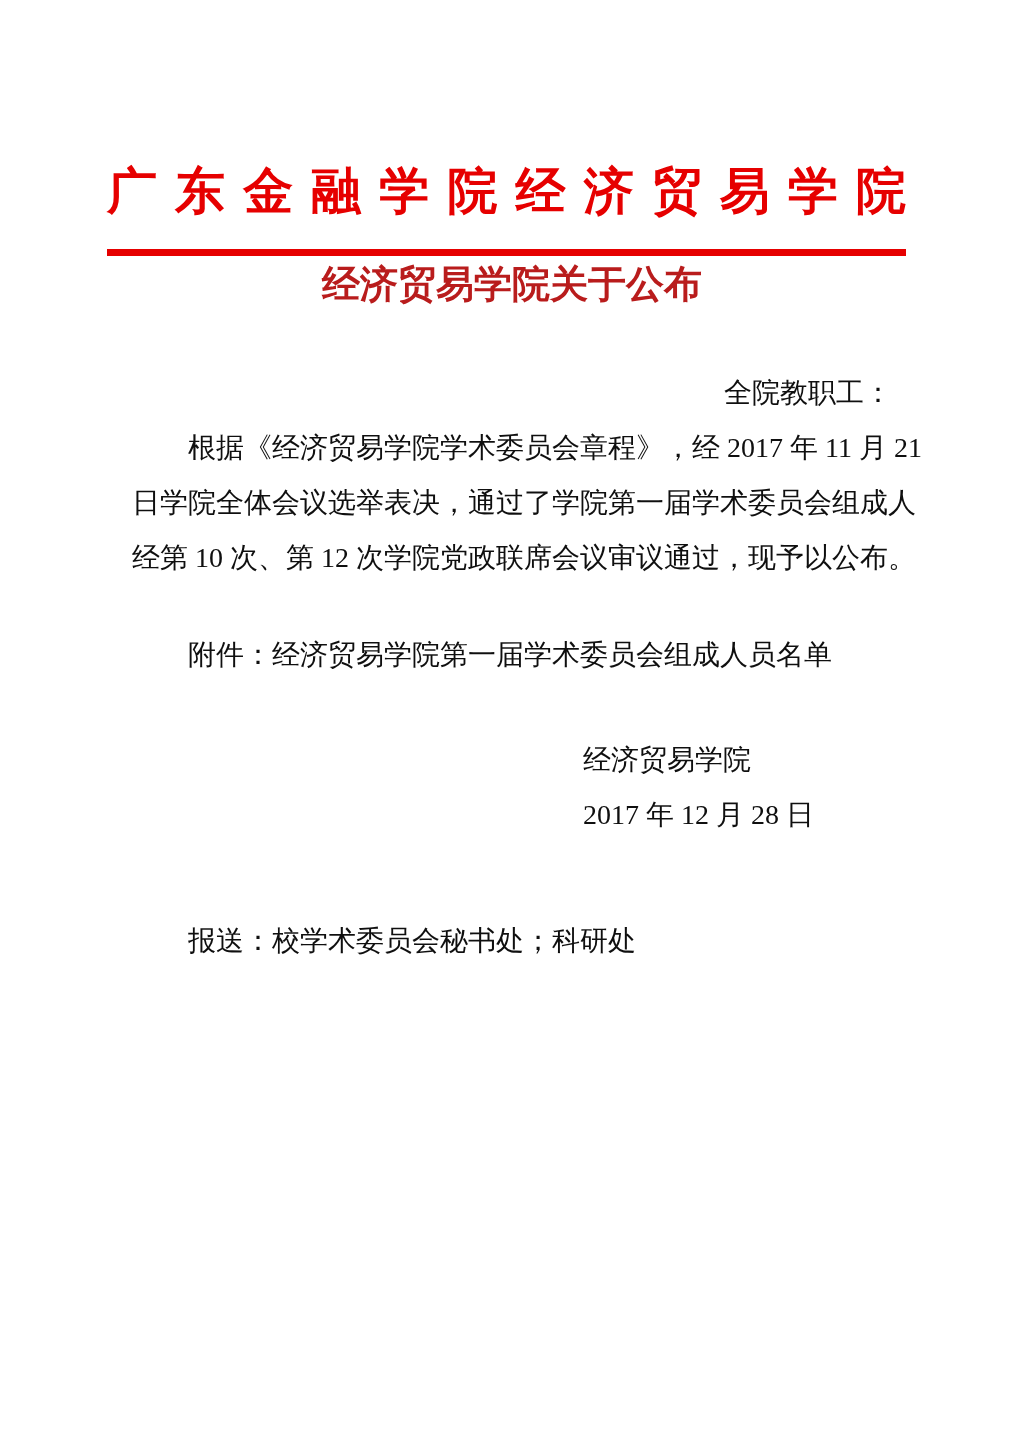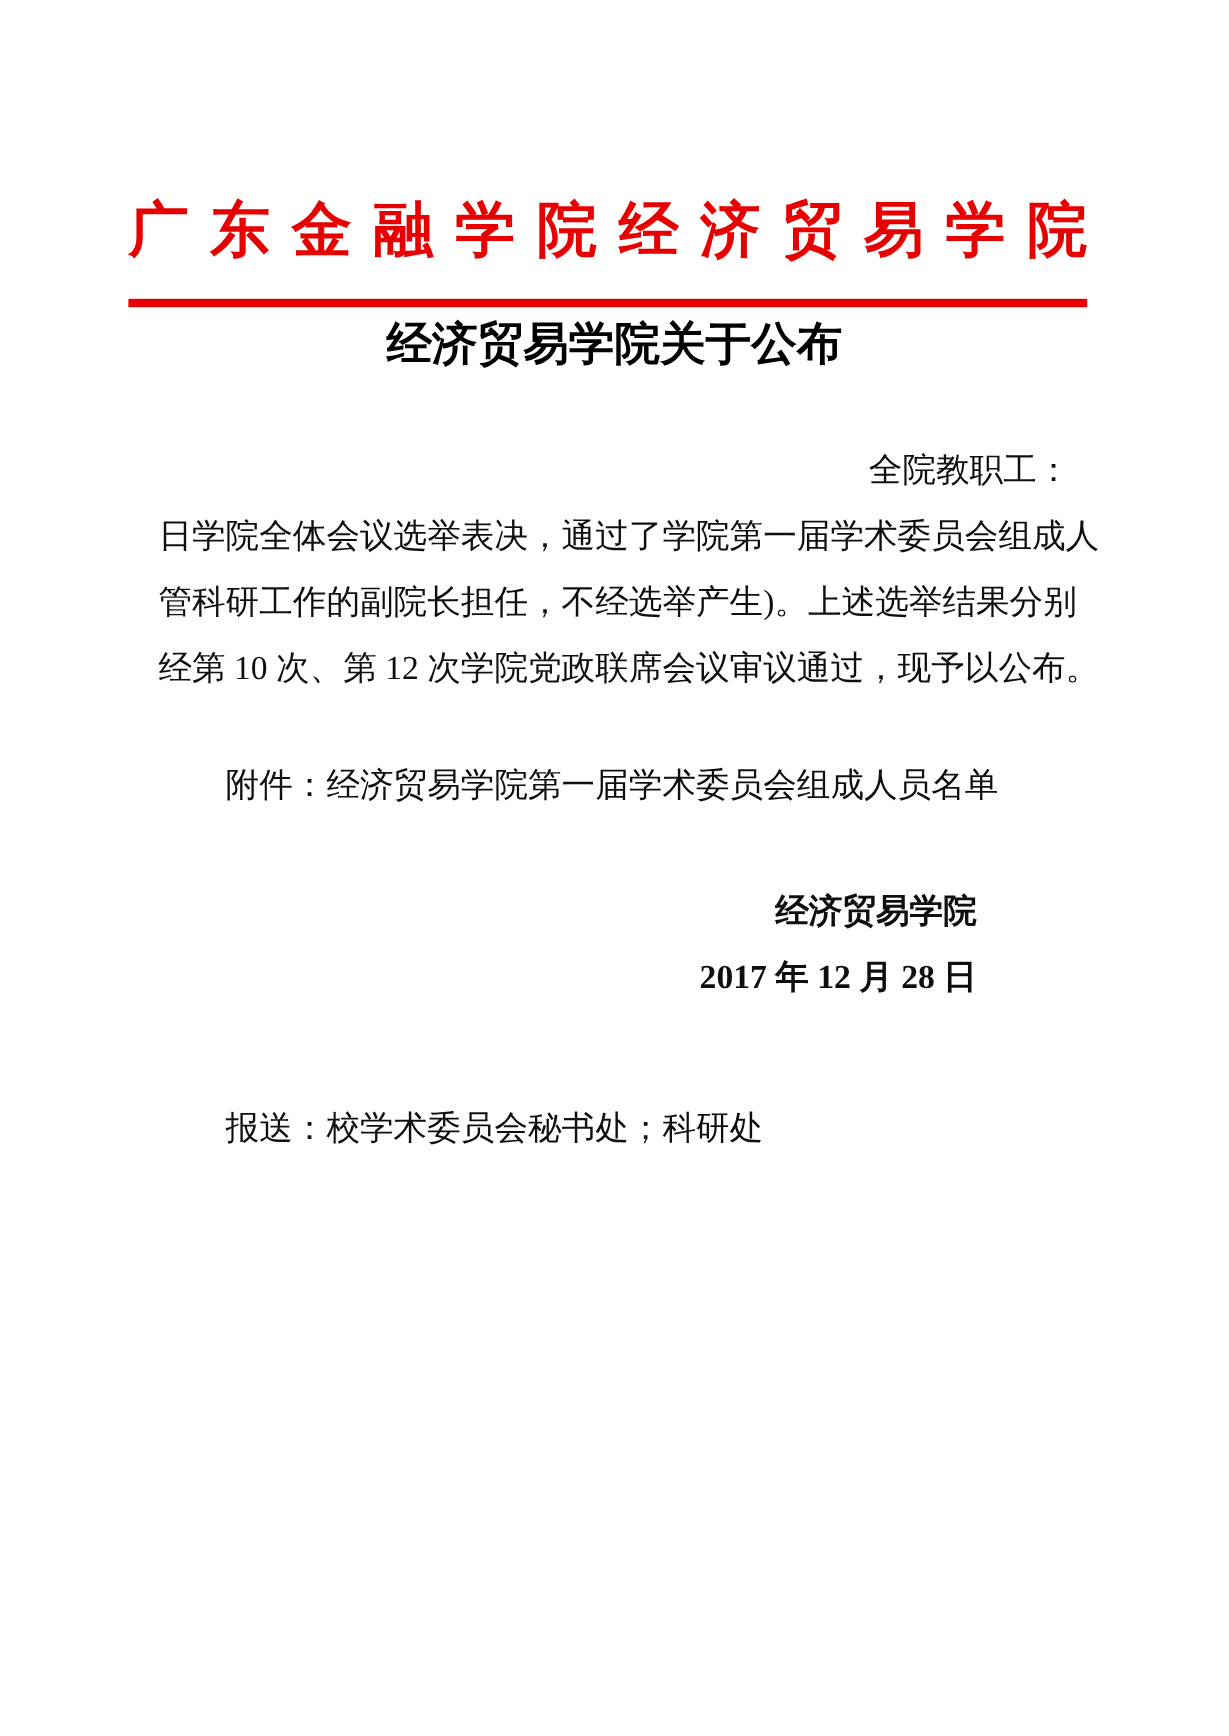--- a/index.html
+++ b/index.html
@@ -36,25 +36,25 @@
   }
   .letterhead-rule{
     height:7px;
     background:var(--red);
     margin-top:25px;
   }
   
   .doc-title{
     margin-top:5px;
     text-align:center;
-    font-family:Liberation Serif, serif;
+    font-family:Liberation Mono, monospace;
     font-weight:bold;
     font-size:38px;
     line-height:52px;
-    color:#000000;
+    color:#b91c1c;
   }
   
   .doc-body{
     width:760px;
     margin:52px auto 0 auto;
     font-size:28px;
     line-height:55px;
     color:var(--ink);
   }
   .salutation{
@@ -68,22 +68,21 @@
   .pline.first{
     text-indent:2em;
   }
   .attachment{
     margin-top:42px;
     text-indent:2em;
   }
   .signature{
     width:fit-content;
     margin:50px 78px 0 auto;
-    text-align:right;
-    font-weight:bold;
+    text-align:left;
   }
   .footer-note{
     margin-top:71px;
     text-indent:2em;
   }
 </style>
 </head>
 <body>
 
 <div class="page">
@@ -95,22 +94,22 @@
 
   <div class="doc-title">
     <div>经济贸易学院关于公布</div>
   </div>
 
   <div class="doc-body">
 
     <div class="salutation">全院教职工：</div>
 
     <div class="paragraph">
+      <div class="pline first">根据《经济贸易学院学术委员会章程》，经 2017 年 11 月 21</div>
       <div class="pline">日学院全体会议选举表决，通过了学院第一届学术委员会组成人</div>
-      <div class="pline">管科研工作的副院长担任，不经选举产生)。上述选举结果分别</div>
       <div class="pline">经第 10 次、第 12 次学院党政联席会议审议通过，现予以公布。</div>
     </div>
 
     <div class="attachment">附件：经济贸易学院第一届学术委员会组成人员名单</div>
 
     <div class="signature">
       <div>经济贸易学院</div>
       <div>2017 年 12 月 28 日</div>
     </div>
 

